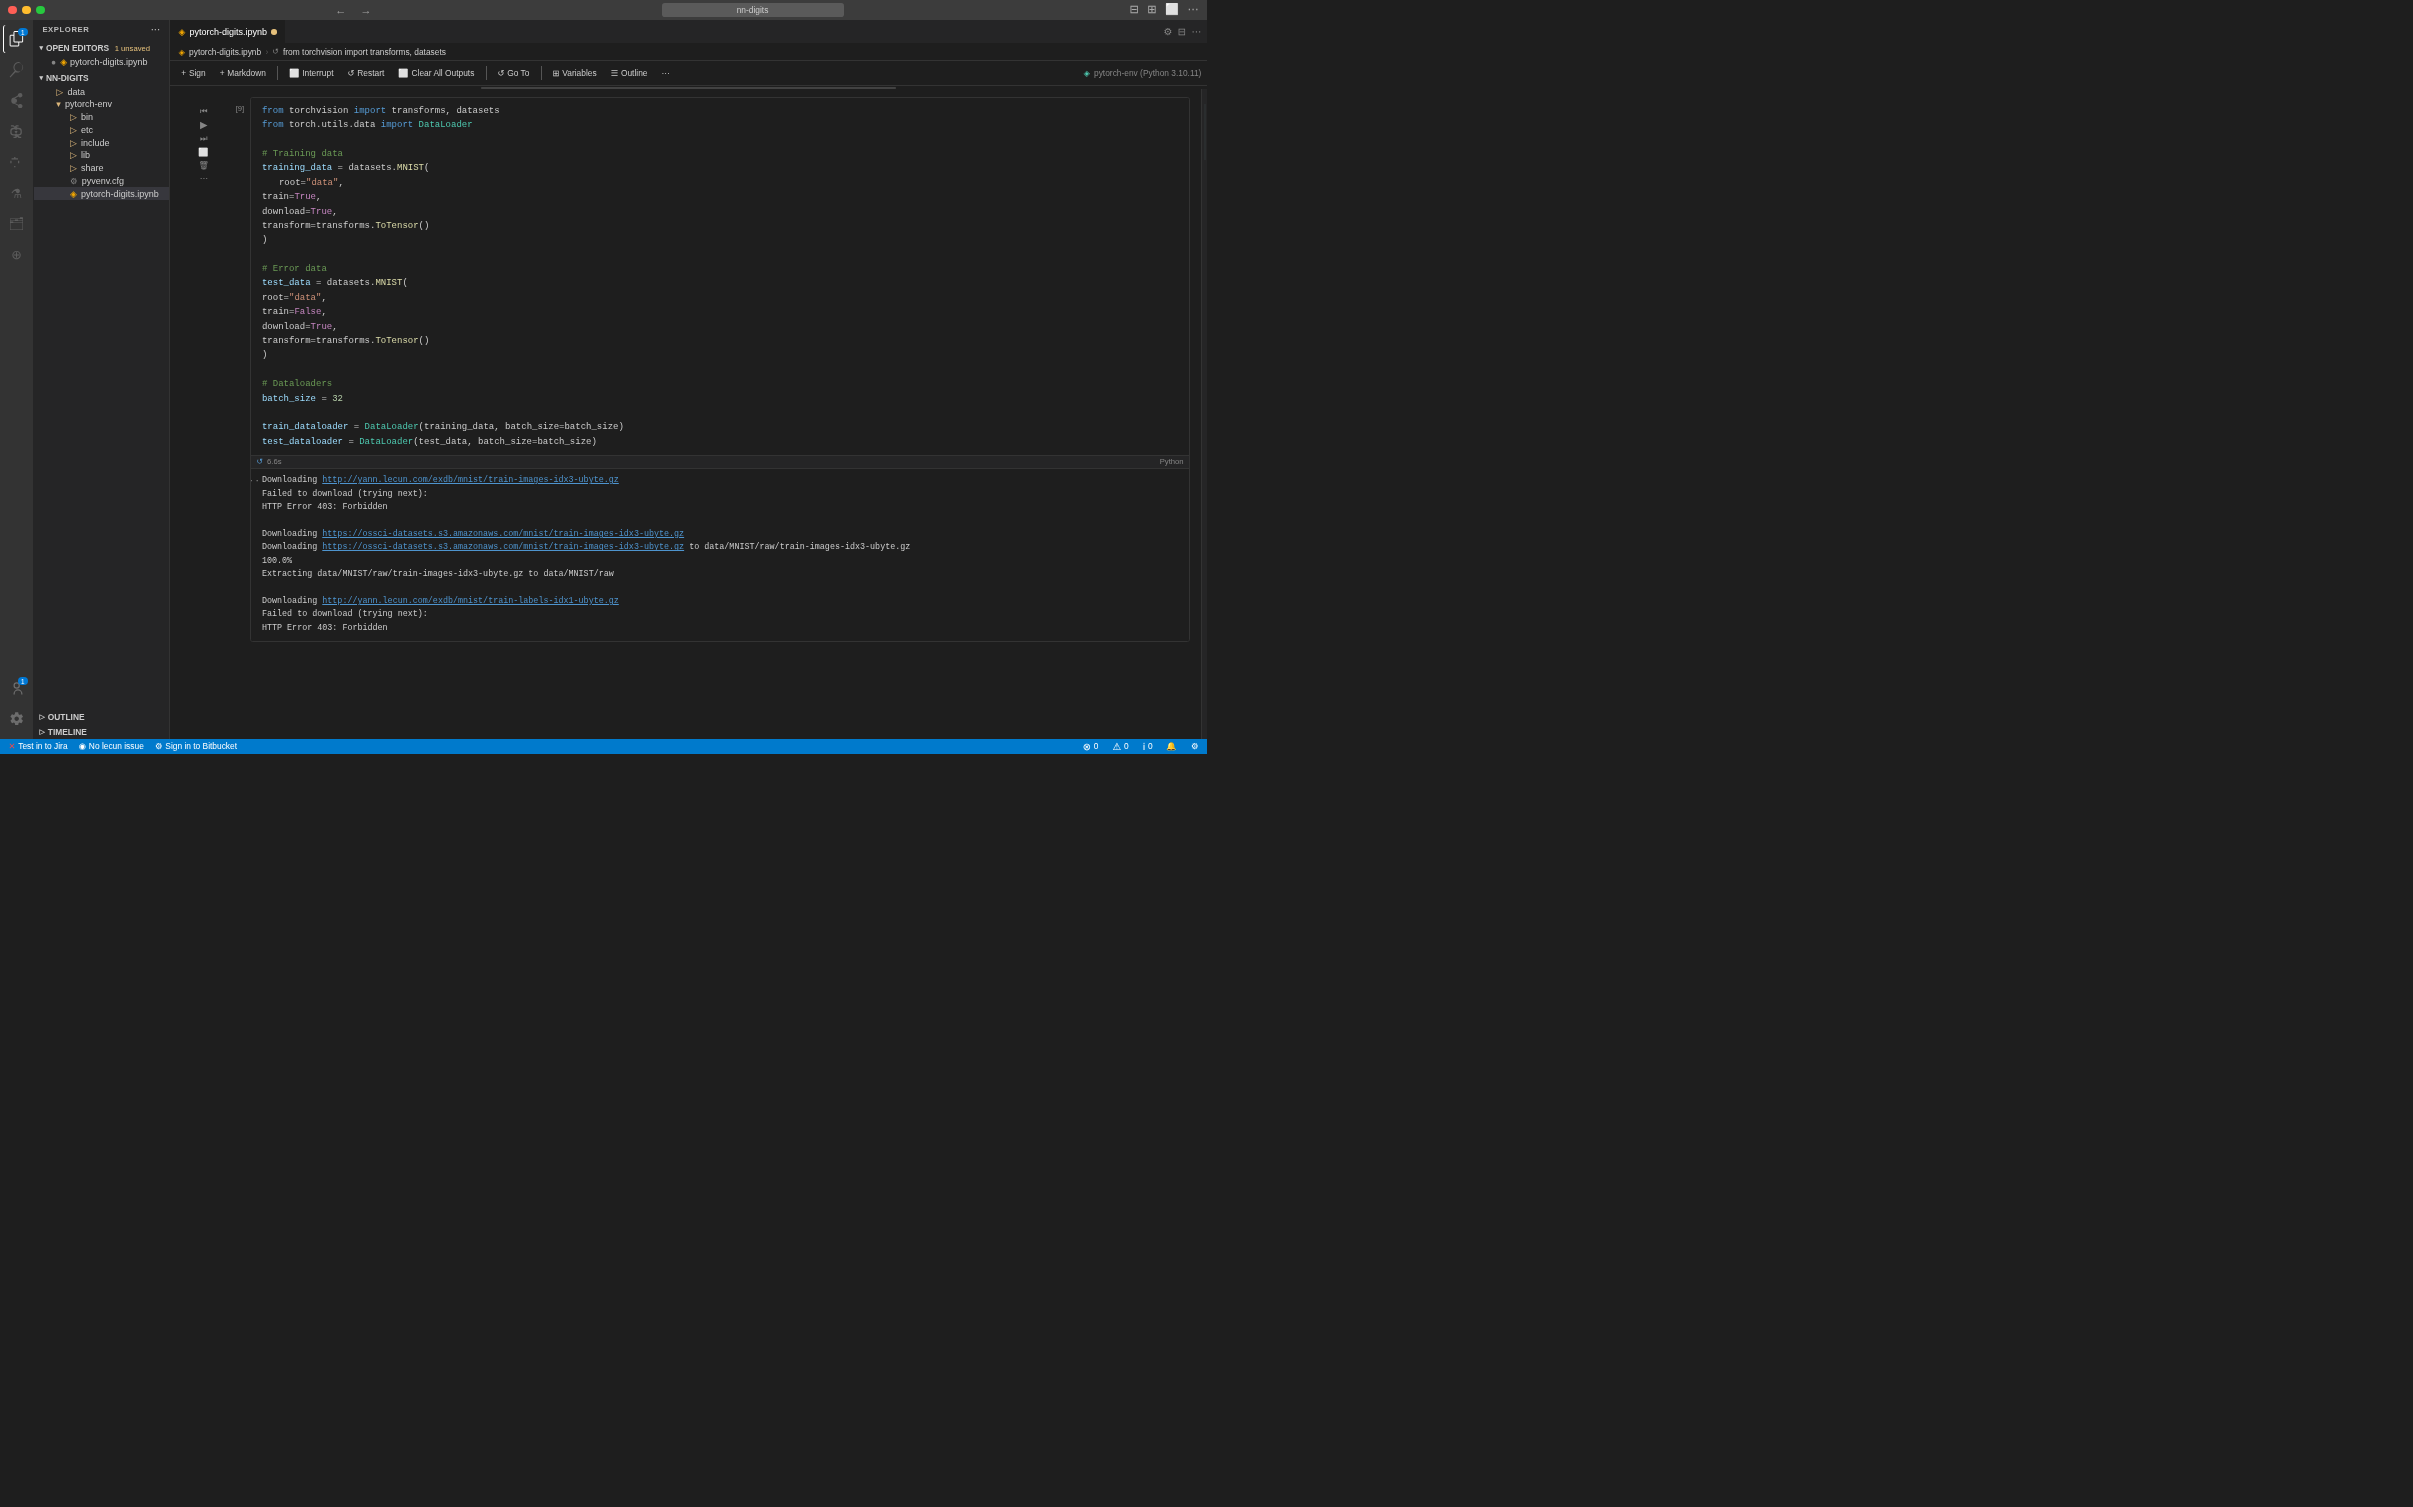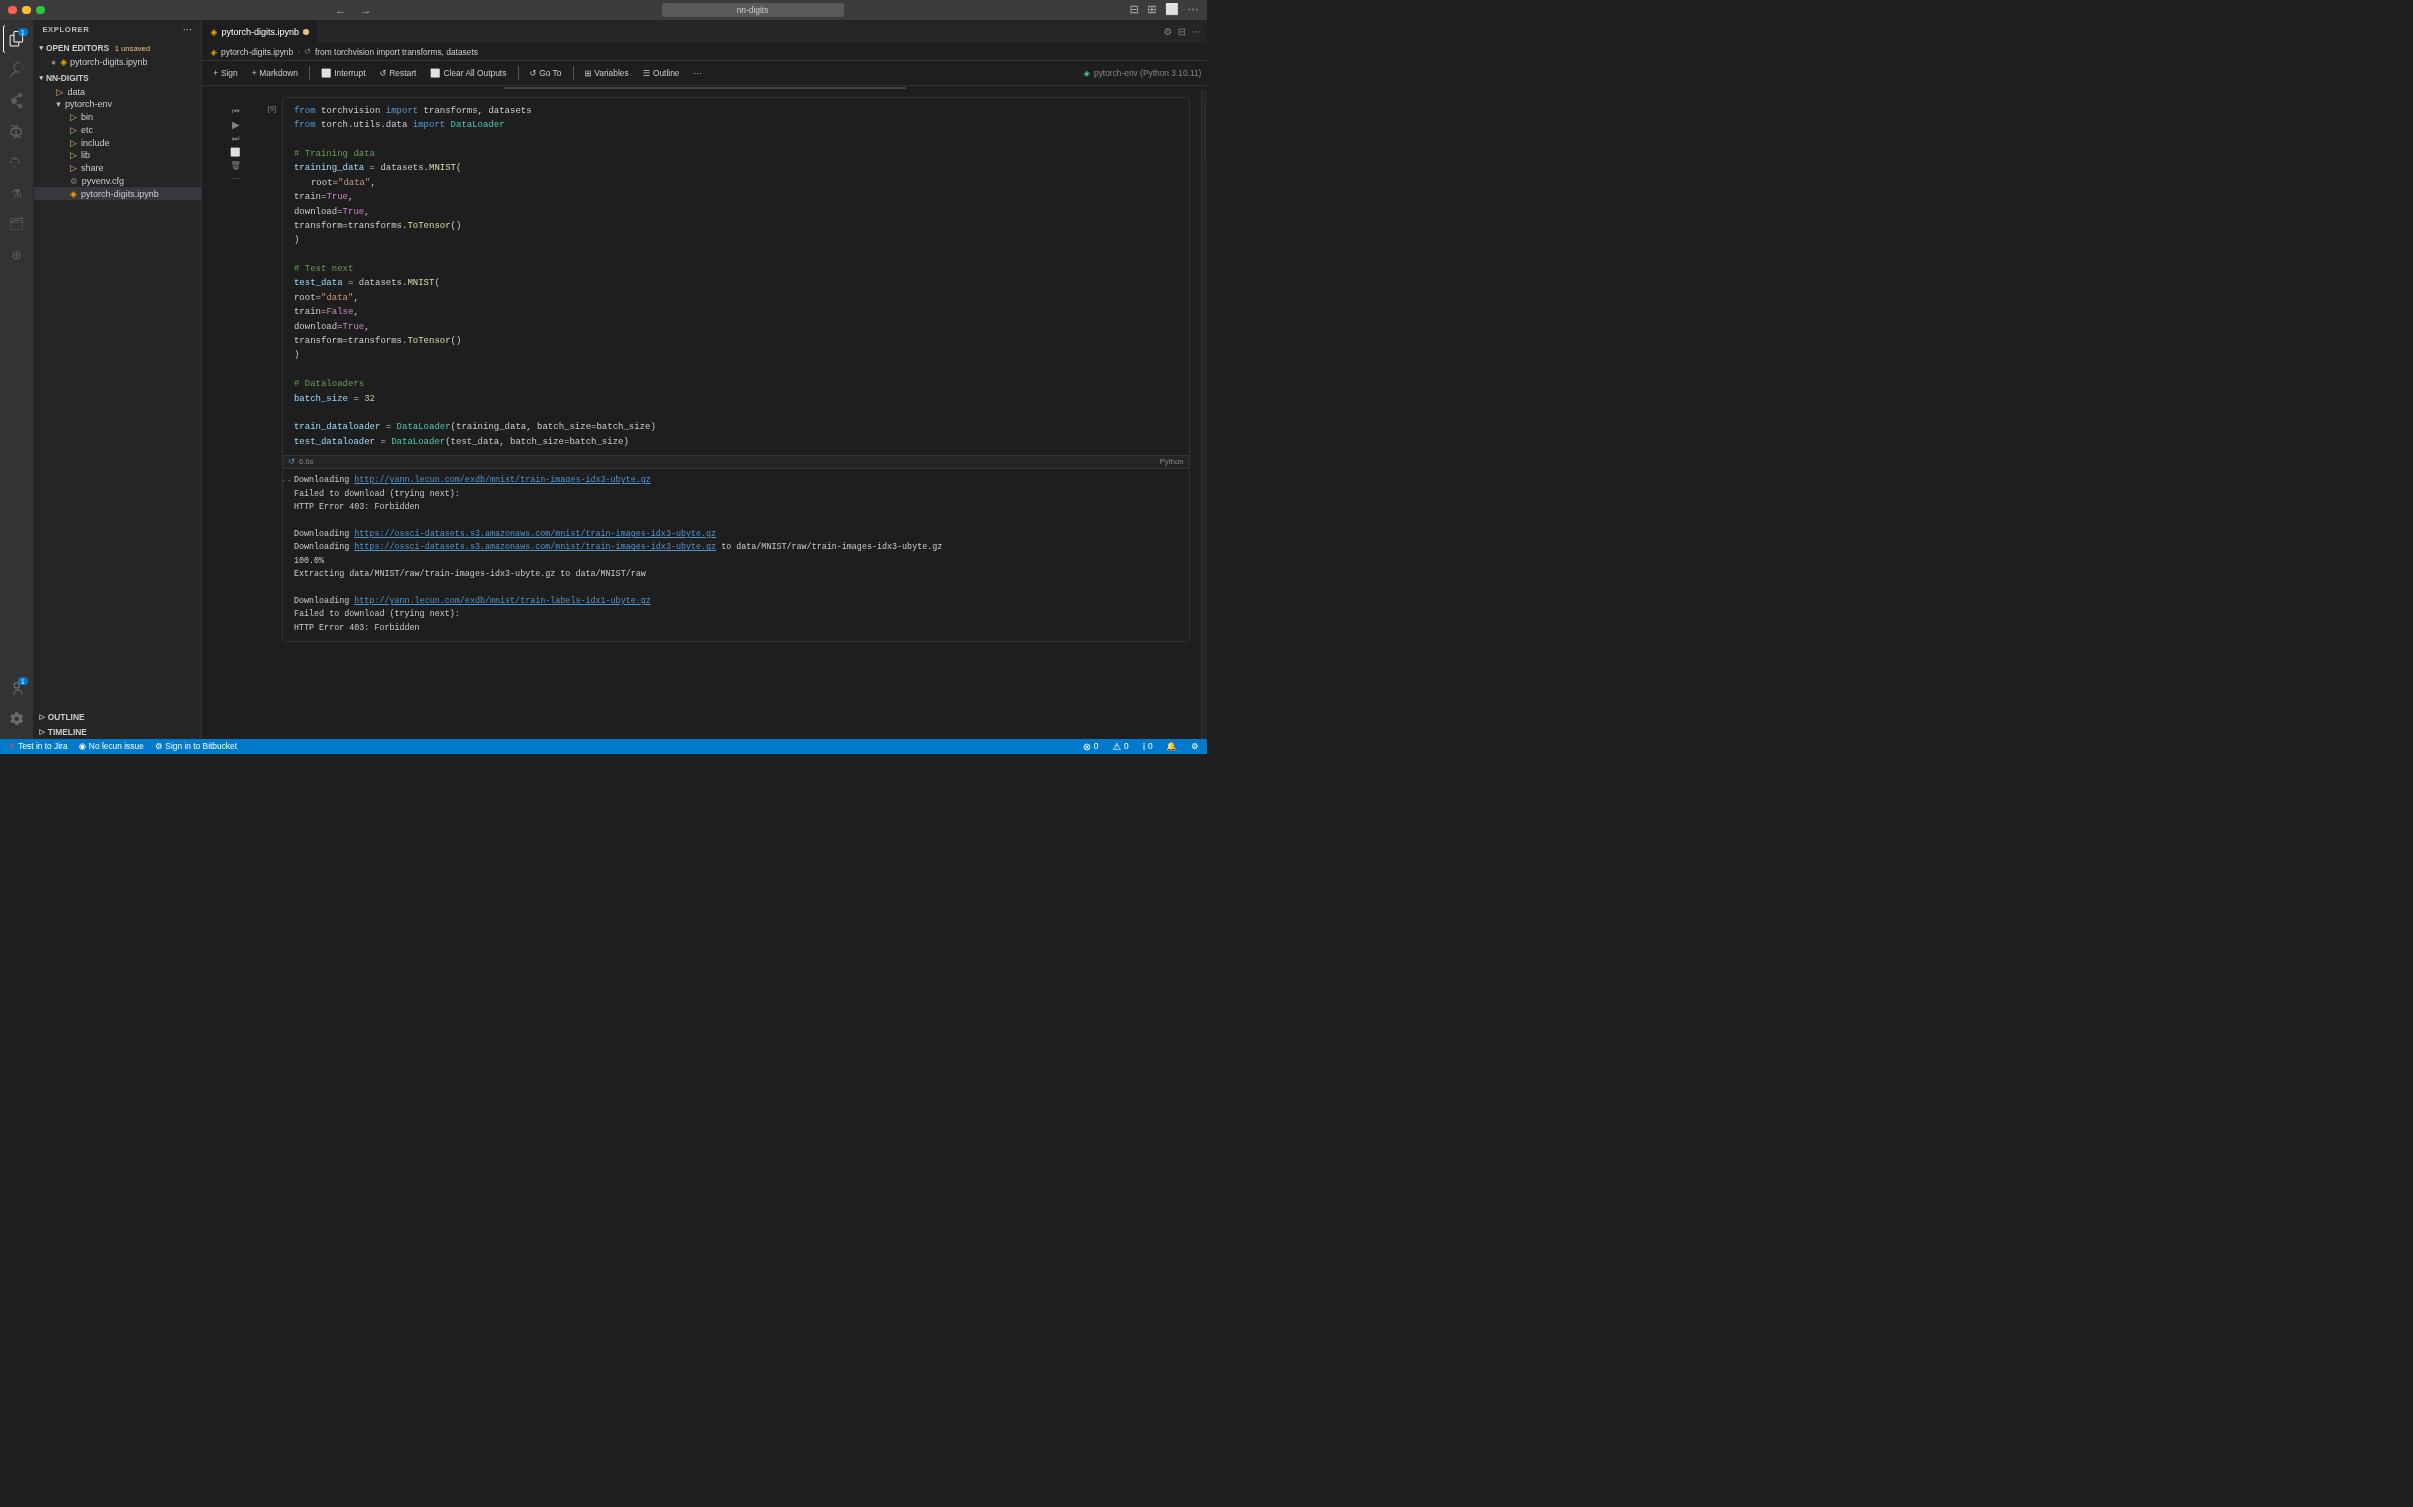--- a/index.html
+++ b/index.html
@@ -116,21 +116,21 @@
       margin-top: auto;
       display: flex;
       flex-direction: column;
       align-items: center;
       gap: 2.8px;
       padding-bottom: 5.6px;
     }
 
     
     .sidebar {
-      width: 168px;
+      width: 136px;
       background: #252526;
       border-right: 0.7px solid #333;
       display: flex;
       flex-direction: column;
       overflow: hidden;
     }
     .sidebar-header {
       display: flex;
       align-items: center;
       justify-content: space-between;
@@ -621,21 +621,21 @@
                 </div>
                 <div>
                   <span>    download=</span><span class="kw2">True</span><span>,</span>
                 </div>
                 <div>
                   <span>    transform=transforms.</span><span class="fn">ToTensor</span><span>()</span>
                 </div>
                 <div><span>)</span></div>
                 <div>&nbsp;</div>
                 <div>
-                  <span class="cm"># Test next</span>
+                  <span class="cm"># Error data</span>
                 </div>
                 <div>
                   <span class="var">test_data</span><span> = datasets.</span><span class="fn">MNIST</span><span>(</span>
                 </div>
                 <div>
                   <span>    root=</span><span class="str">"data"</span><span>,</span>
                 </div>
                 <div>
                   <span>    train=</span><span class="kw2">False</span><span>,</span>
                 </div>

